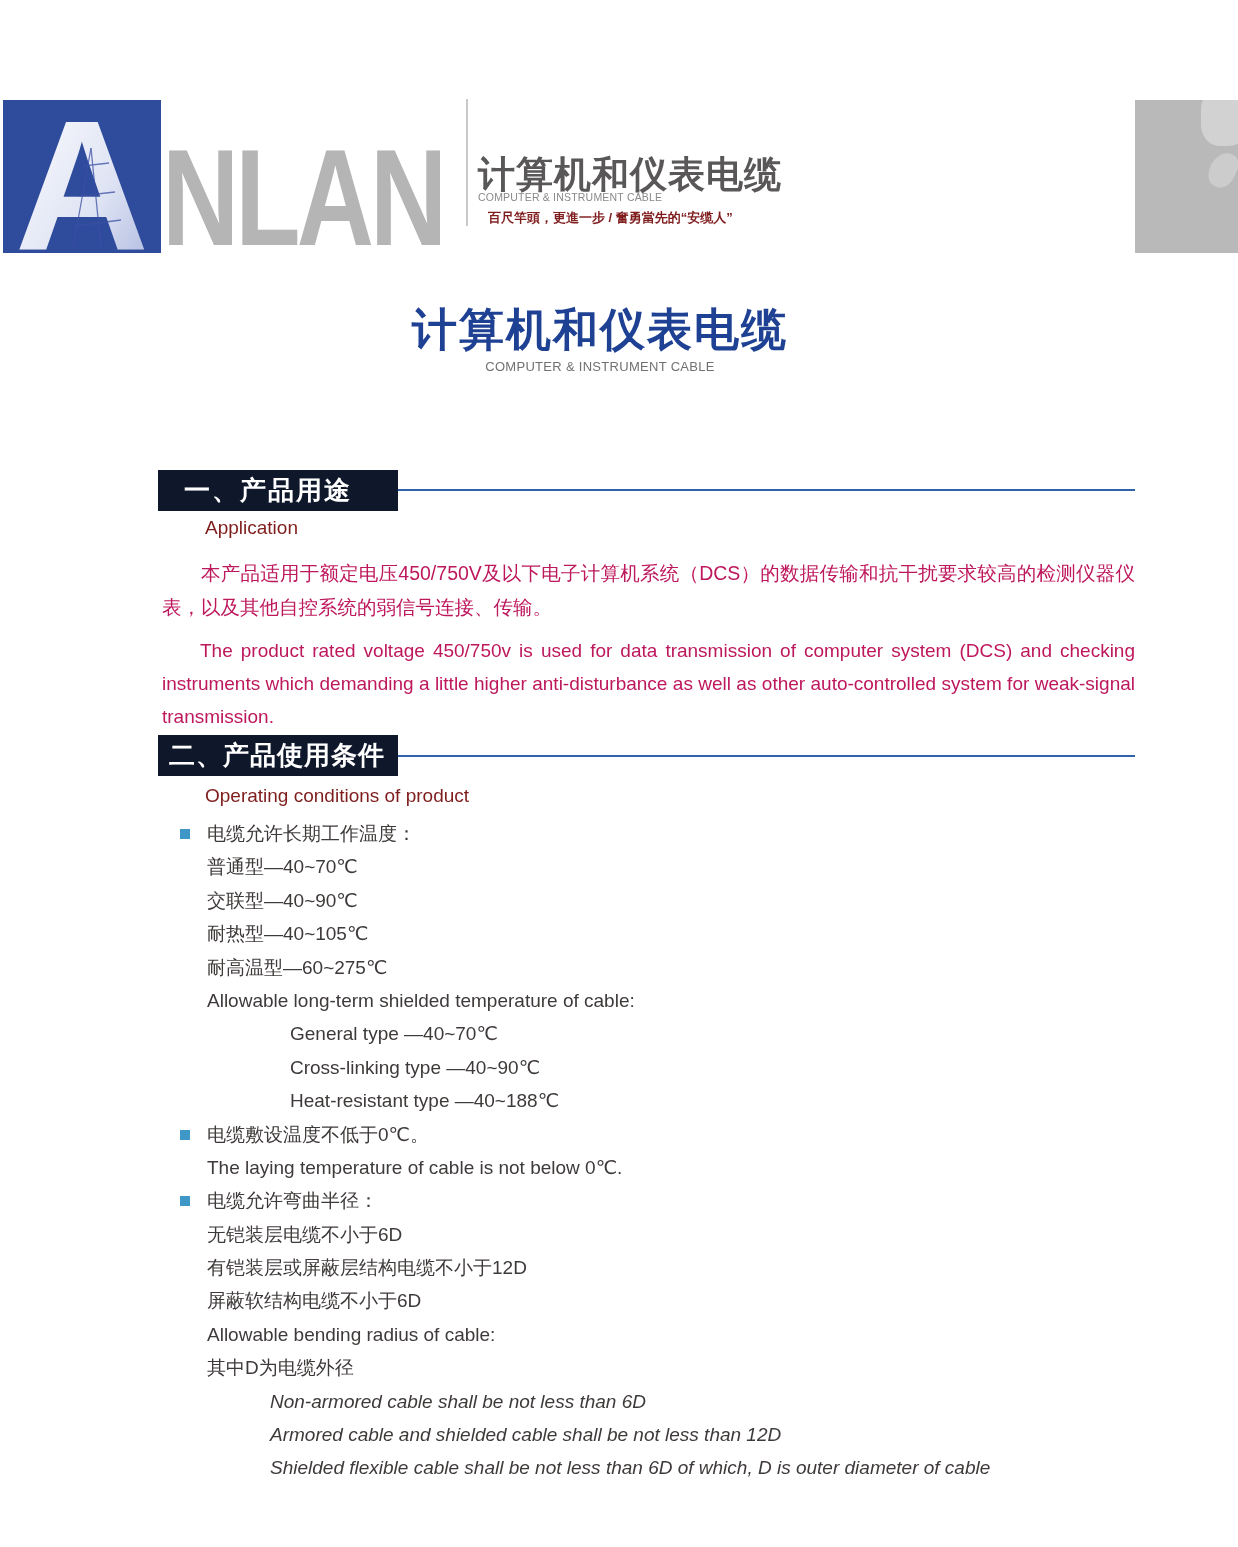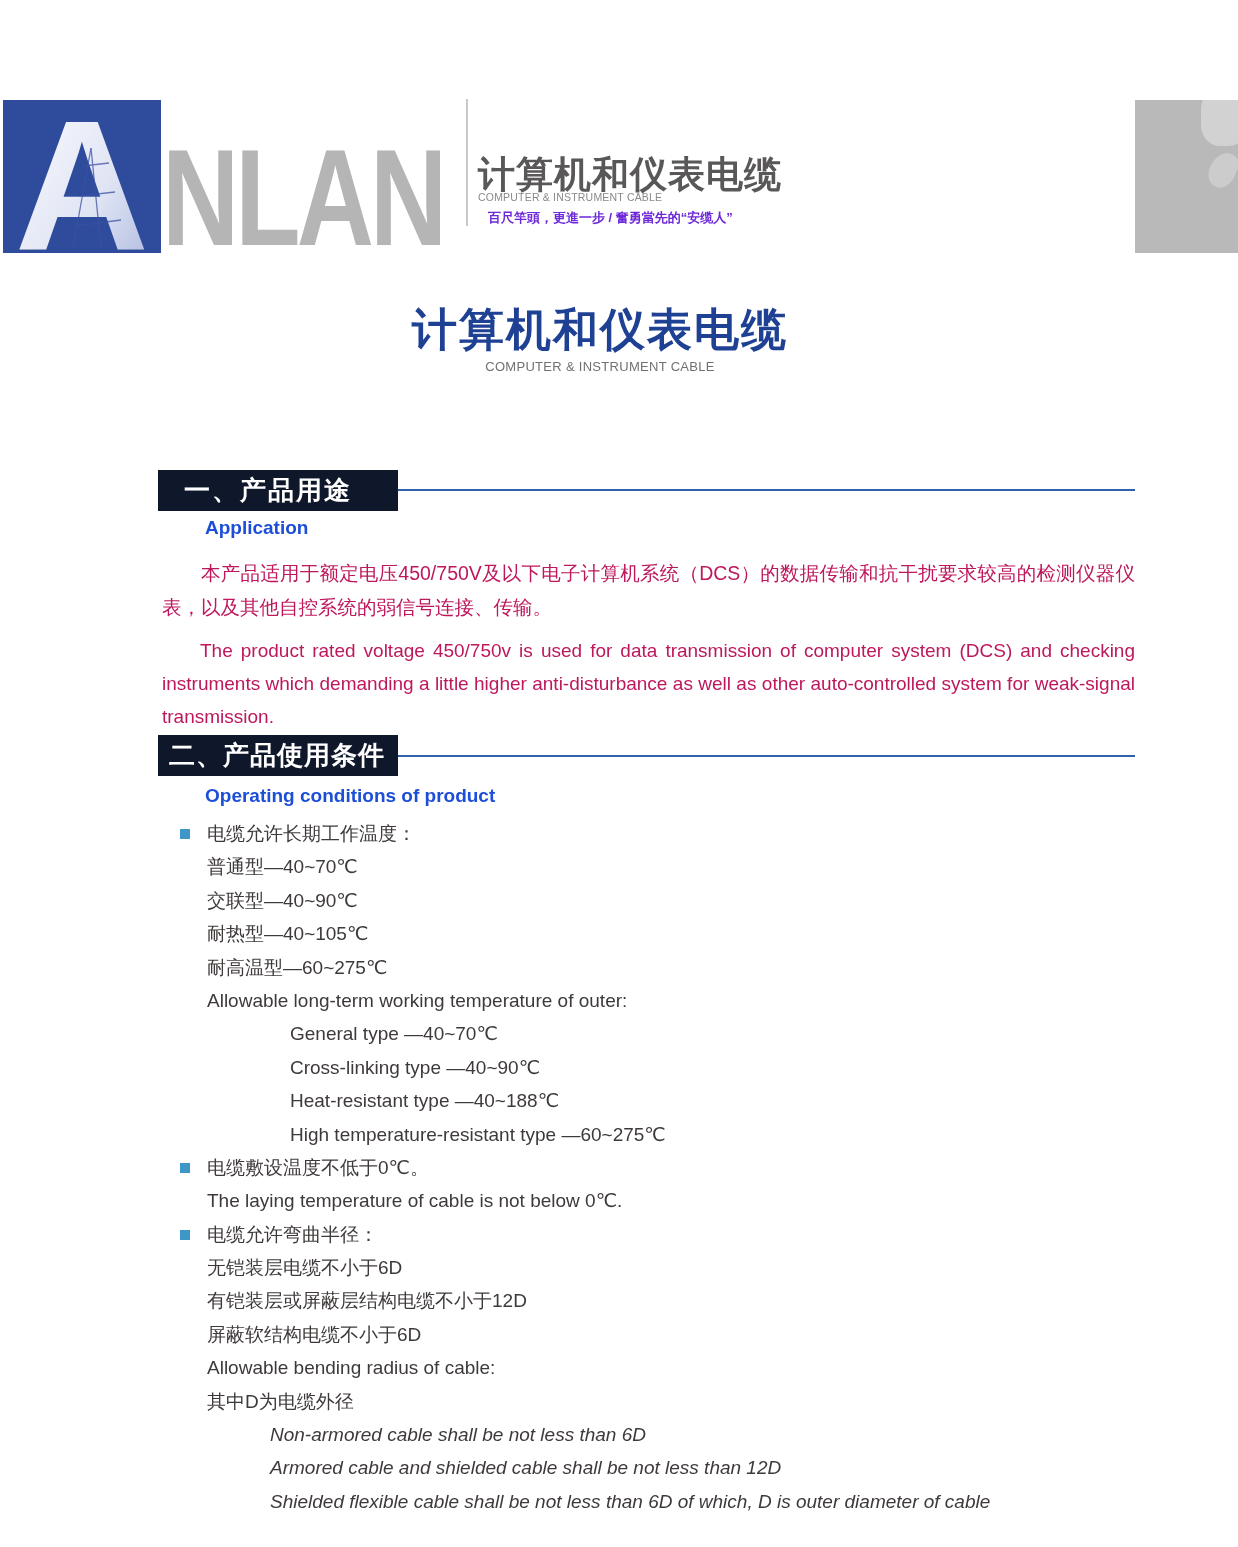--- a/index.html
+++ b/index.html
@@ -27,21 +27,21 @@
   .header-title-zh{
     position:absolute;left:478px;top:150px;
     font-size:37px;font-weight:bold;color:#595757;letter-spacing:1px;white-space:nowrap;
   }
   .header-title-en{
     position:absolute;left:478px;top:191px;
     font-size:10.5px;color:#898989;letter-spacing:0.2px;white-space:nowrap;
   }
   .header-slogan{
     position:absolute;left:488px;top:209px;
-    font-size:13px;font-weight:bold;color:#6d28d9;white-space:nowrap;
+    font-size:13px;font-weight:bold;color:#7f1d1d;white-space:nowrap;
   }
   .header-photo{
     position:absolute;left:1135px;top:100px;width:103px;height:153px;
     background:#b9b9b9;overflow:hidden;
   }
   .header-photo .blob1{
     position:absolute;right:-18px;top:-14px;width:55px;height:60px;
     background:#d2d2d2;border-radius:45% 55% 60% 40%;
   }
   .header-photo .blob2{
@@ -62,21 +62,21 @@
     position:absolute;left:158px;width:240px;height:41px;box-sizing:border-box;
     background:#0f172a;color:#ffffff;
     font-size:26px;font-weight:bold;line-height:41px;
     padding-left:26px;letter-spacing:2px;white-space:nowrap;overflow:hidden;
   }
   .sec-box.wide{padding-left:11px;letter-spacing:1px;}
   .sec-line{
     position:absolute;left:398px;width:737px;height:2px;background:#2f62aa;
   }
   .subhead{
-    position:absolute;left:205px;font-size:19px;color:#1d4ed8;white-space:nowrap;font-weight:bold;
+    position:absolute;left:205px;font-size:19px;color:#7f1d1d;white-space:nowrap;
   }
   
   .paras{
     position:absolute;left:162px;top:556px;width:973px;
     text-align:justify;color:#be185d;
   }
   .paras .zh{margin:0 0 10px 0;font-size:19.5px;line-height:34px;text-indent:2em;}
   .paras .en{margin:0;font-size:19px;line-height:33px;text-indent:2em;}
   
   .list{position:absolute;left:162px;top:817px;width:995px;}
@@ -137,25 +137,24 @@
 <div class="sec-box wide" style="top:735px;">二、产品使用条件</div>
 <div class="sec-line" style="top:755px;"></div>
 <div class="subhead" style="top:785px;">Operating conditions of product</div>
 
 <div class="list">
   <div class="li bullet"><span class="sq"></span><span>电缆允许长期工作温度：</span></div>
   <div class="li t1"><span>普通型—40~70℃</span></div>
   <div class="li t1"><span>交联型—40~90℃</span></div>
   <div class="li t1"><span>耐热型—40~105℃</span></div>
   <div class="li t1"><span>耐高温型—60~275℃</span></div>
-  <div class="li t1"><span>Allowable long-term working temperature of outer:</span></div>
+  <div class="li t1"><span>Allowable long-term shielded temperature of cable:</span></div>
   <div class="li sub"><span>General type —40~70℃</span></div>
   <div class="li sub"><span>Cross-linking type —40~90℃</span></div>
   <div class="li sub"><span>Heat-resistant type —40~188℃</span></div>
-  <div class="li sub"><span>High temperature-resistant type —60~275℃</span></div>
   <div class="li bullet"><span class="sq"></span><span>电缆敷设温度不低于0℃。</span></div>
   <div class="li t1"><span>The laying temperature of cable is not below 0℃.</span></div>
   <div class="li bullet"><span class="sq"></span><span>电缆允许弯曲半径：</span></div>
   <div class="li t1"><span>无铠装层电缆不小于6D</span></div>
   <div class="li t1"><span>有铠装层或屏蔽层结构电缆不小于12D</span></div>
   <div class="li t1"><span>屏蔽软结构电缆不小于6D</span></div>
   <div class="li t1"><span>Allowable bending radius of cable:</span></div>
   <div class="li t1"><span>其中D为电缆外径</span></div>
   <div class="li sub2"><span>Non-armored cable shall be not less than 6D</span></div>
   <div class="li sub2"><span>Armored cable and shielded cable shall be not less than 12D</span></div>

